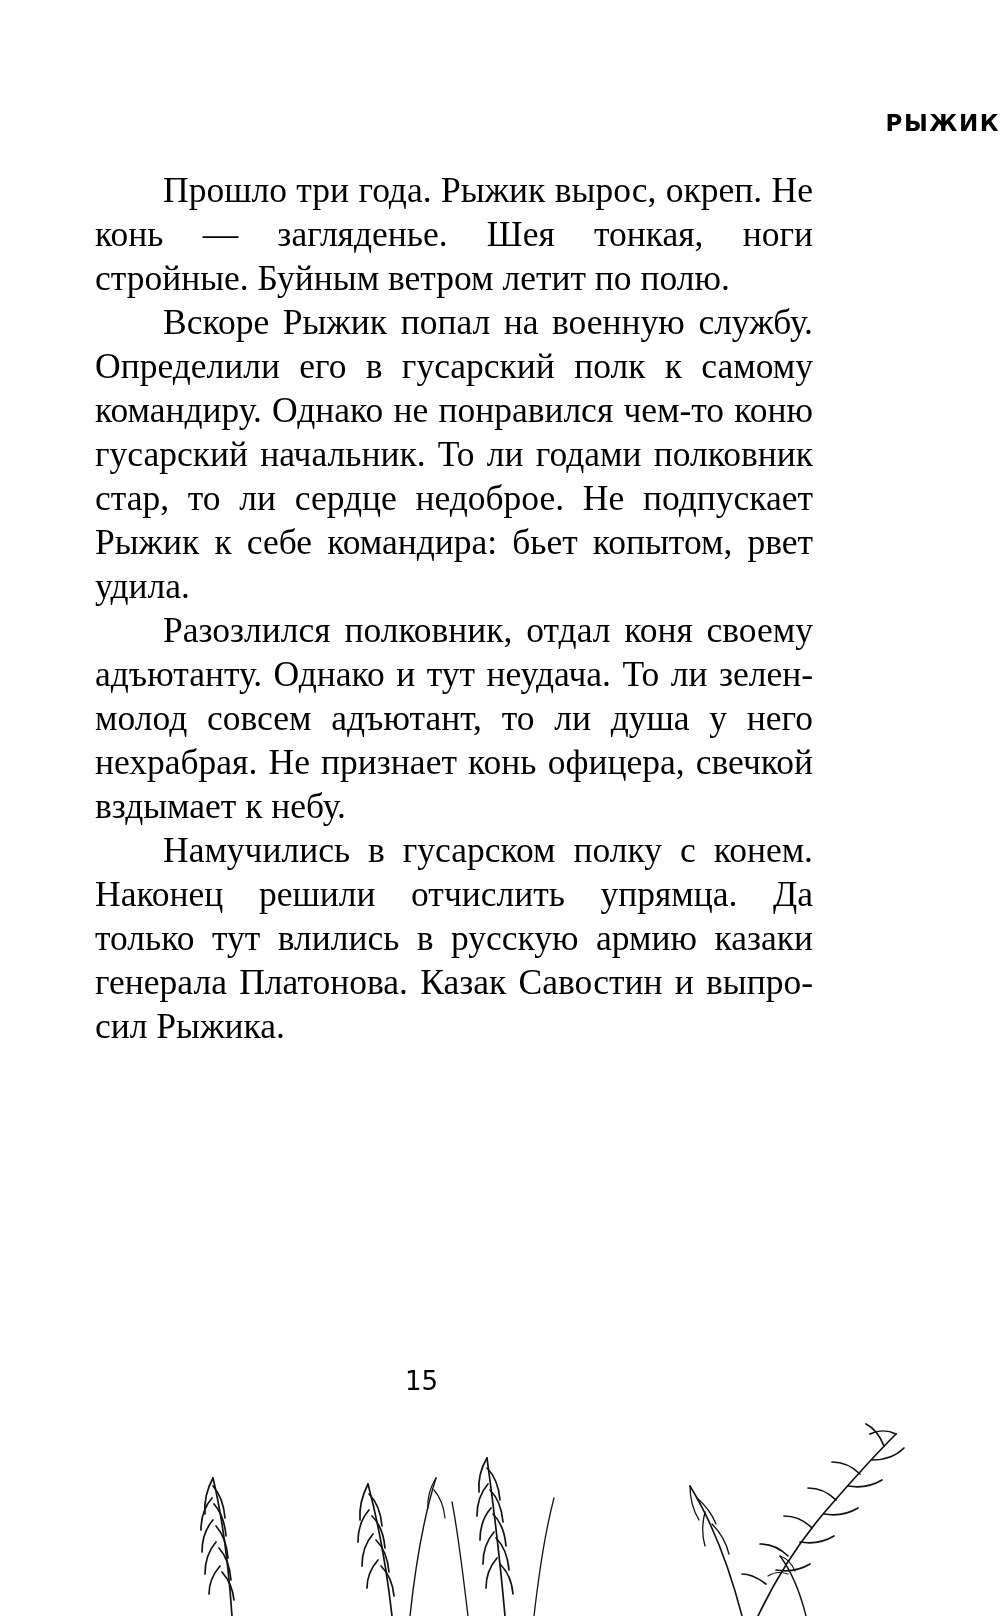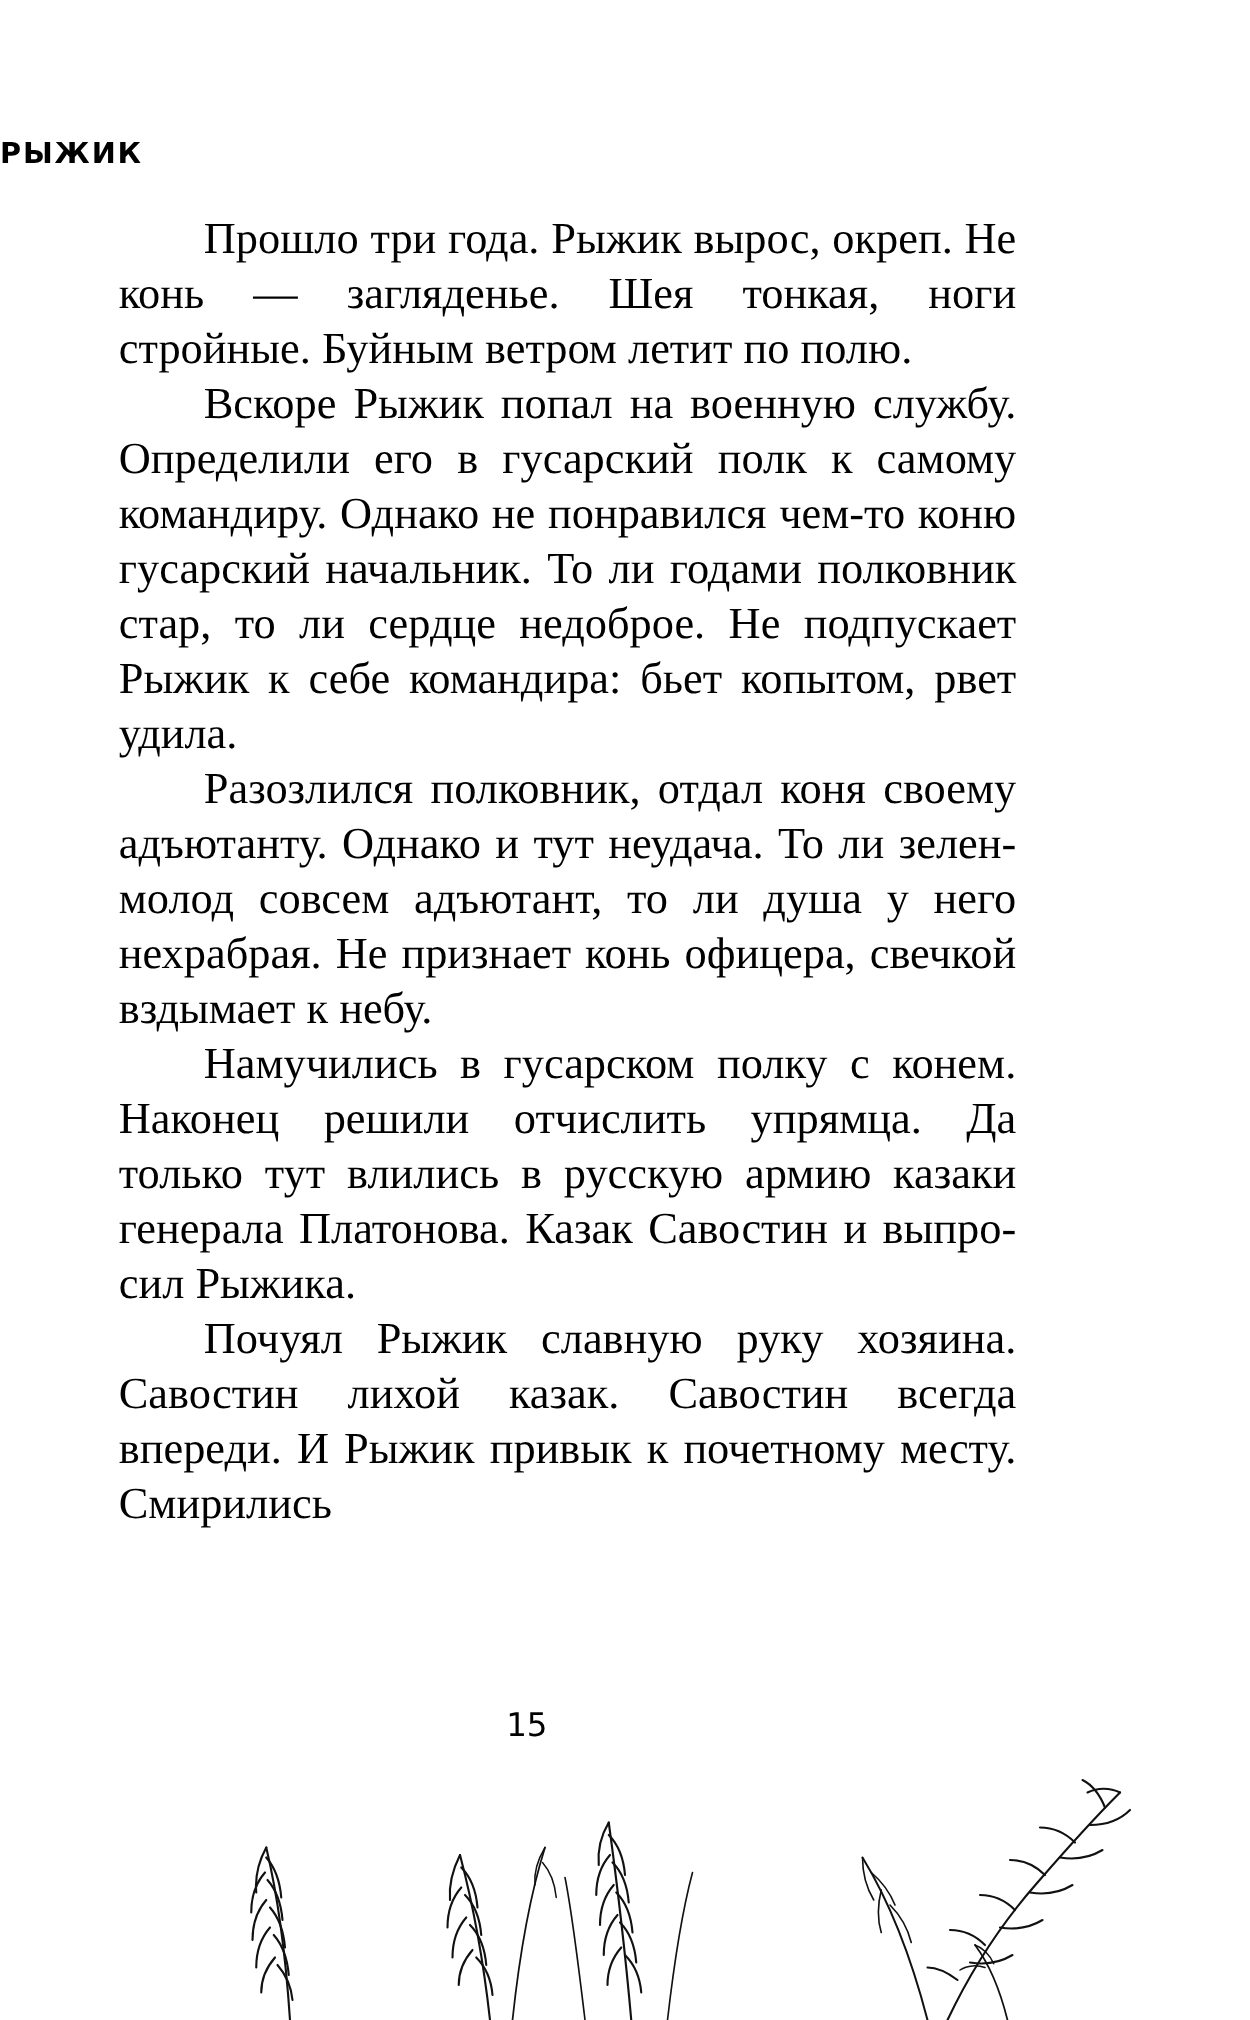--- a/index.html
+++ b/index.html
@@ -19,21 +19,21 @@
   .page {
     position: absolute;
     inset: 0;
   }
 
   .running-head {
     position: absolute;
     top: 110px;
     left: 0;
     width: 1000px;
-    text-align: left;
+    text-align: right;
     font-size: 23px;
     font-weight: 700;
     letter-spacing: 1.5px;
     font-family: "DejaVu Sans", sans-serif;
   }
 
   .body-text {
     position: absolute;
     top: 168px;
     left: 95px;
@@ -80,21 +80,20 @@
 
 <div class="page">
 
   <div class="running-head">РЫЖИК</div>
 
   <div class="body-text">
     <p class="para">Прошло три года. Рыжик вырос, окреп. Не конь — загляденье. Шея тонкая, ноги стройные. Буйным ве­тром летит по полю.</p>
     <p class="para">Вскоре Рыжик попал на военную службу. Определили его в гусарский полк к самому командиру. Однако не понравился чем-то коню гусарский начальник. То ли годами полковник стар, то ли сердце недоброе. Не подпускает Рыжик к себе командира: бьет копытом, рвет удила.</p>
     <p class="para">Разозлился полковник, отдал коня своему адъютанту. Однако и тут не­удача. То ли зелен-молод совсем адъютант, то ли душа у него нехраб­рая. Не признает конь офицера, свечкой вздымает к небу.</p>
     <p class="para">Намучились в гусарском полку с конем. Наконец решили отчислить упрямца. Да только тут влились в русскую армию казаки генерала Платонова. Казак Савостин и выпро­сил Рыжика.</p>
-    <p class="para">Почуял Рыжик славную руку хо­зяина. Савостин лихой казак. Савос­тин всегда впереди. И Рыжик при­вык к почетному месту. Смирились</p>
   </div>
 
   <div class="folio">15</div>
 
   <svg class="decor" viewBox="0 0 1000 290" xmlns="http://www.w3.org/2000/svg">
     <g stroke="#111" fill="none" stroke-width="1.7" stroke-linecap="round">
 
       <path d="M232 290 C 228 230, 222 190, 213 152"></path>
       <path d="M213 152 C 207 163, 204 176, 205 188"></path>
       <path d="M213 160 C 220 168, 224 180, 225 192"></path>

